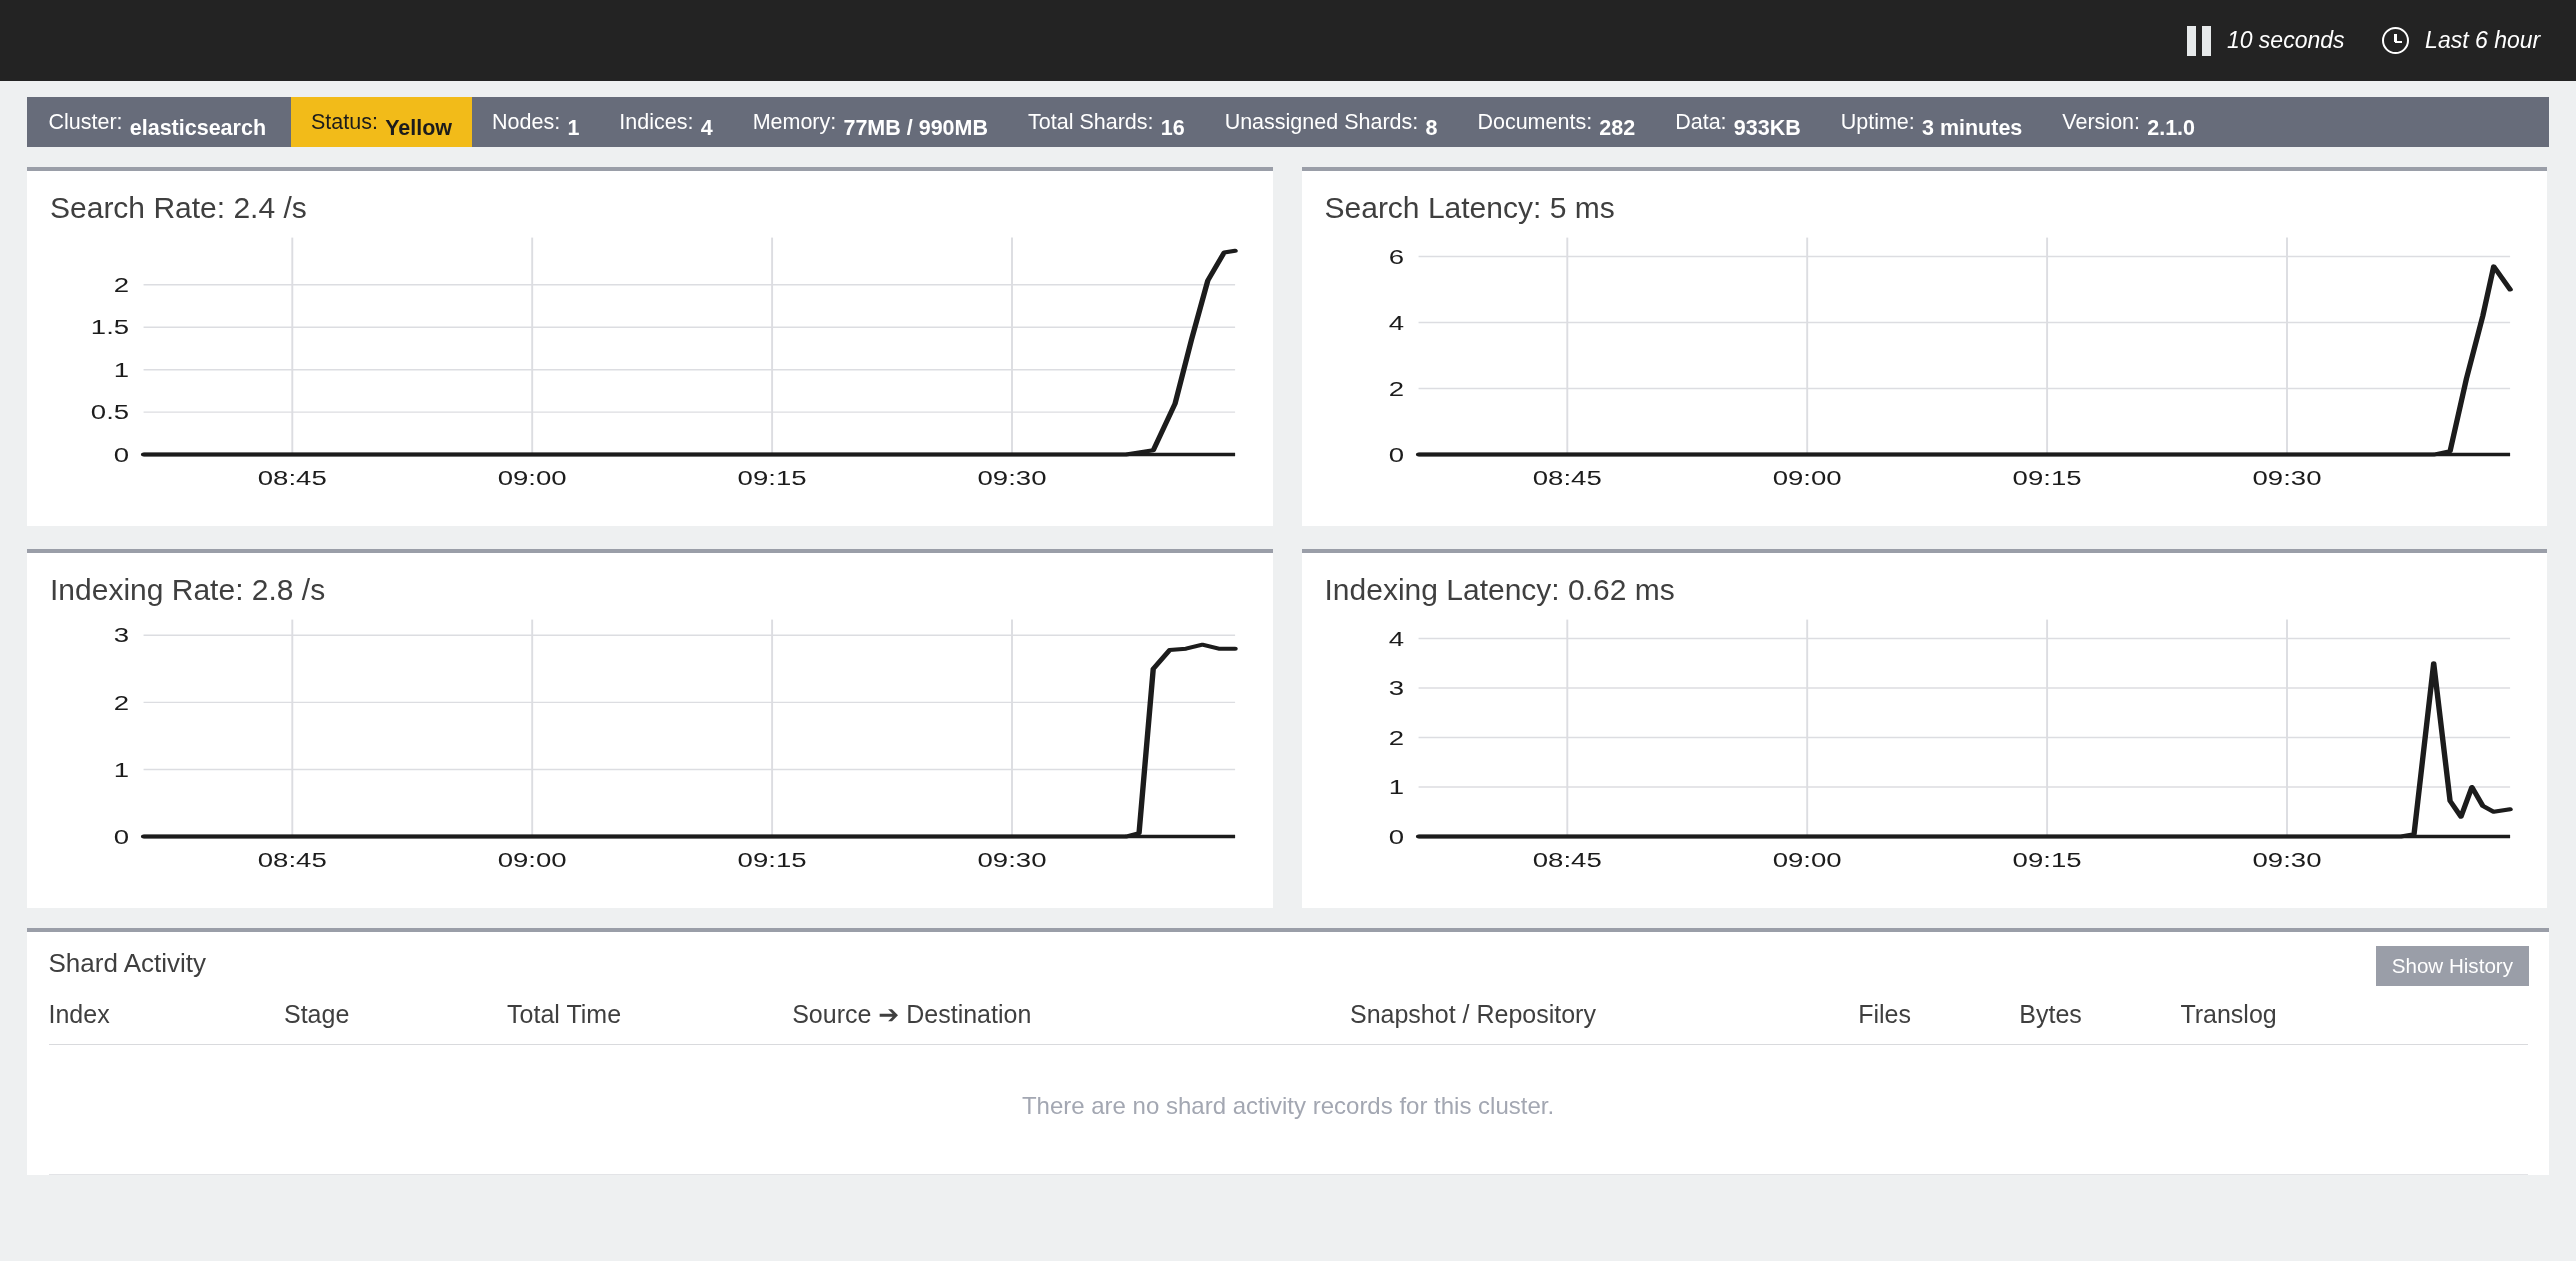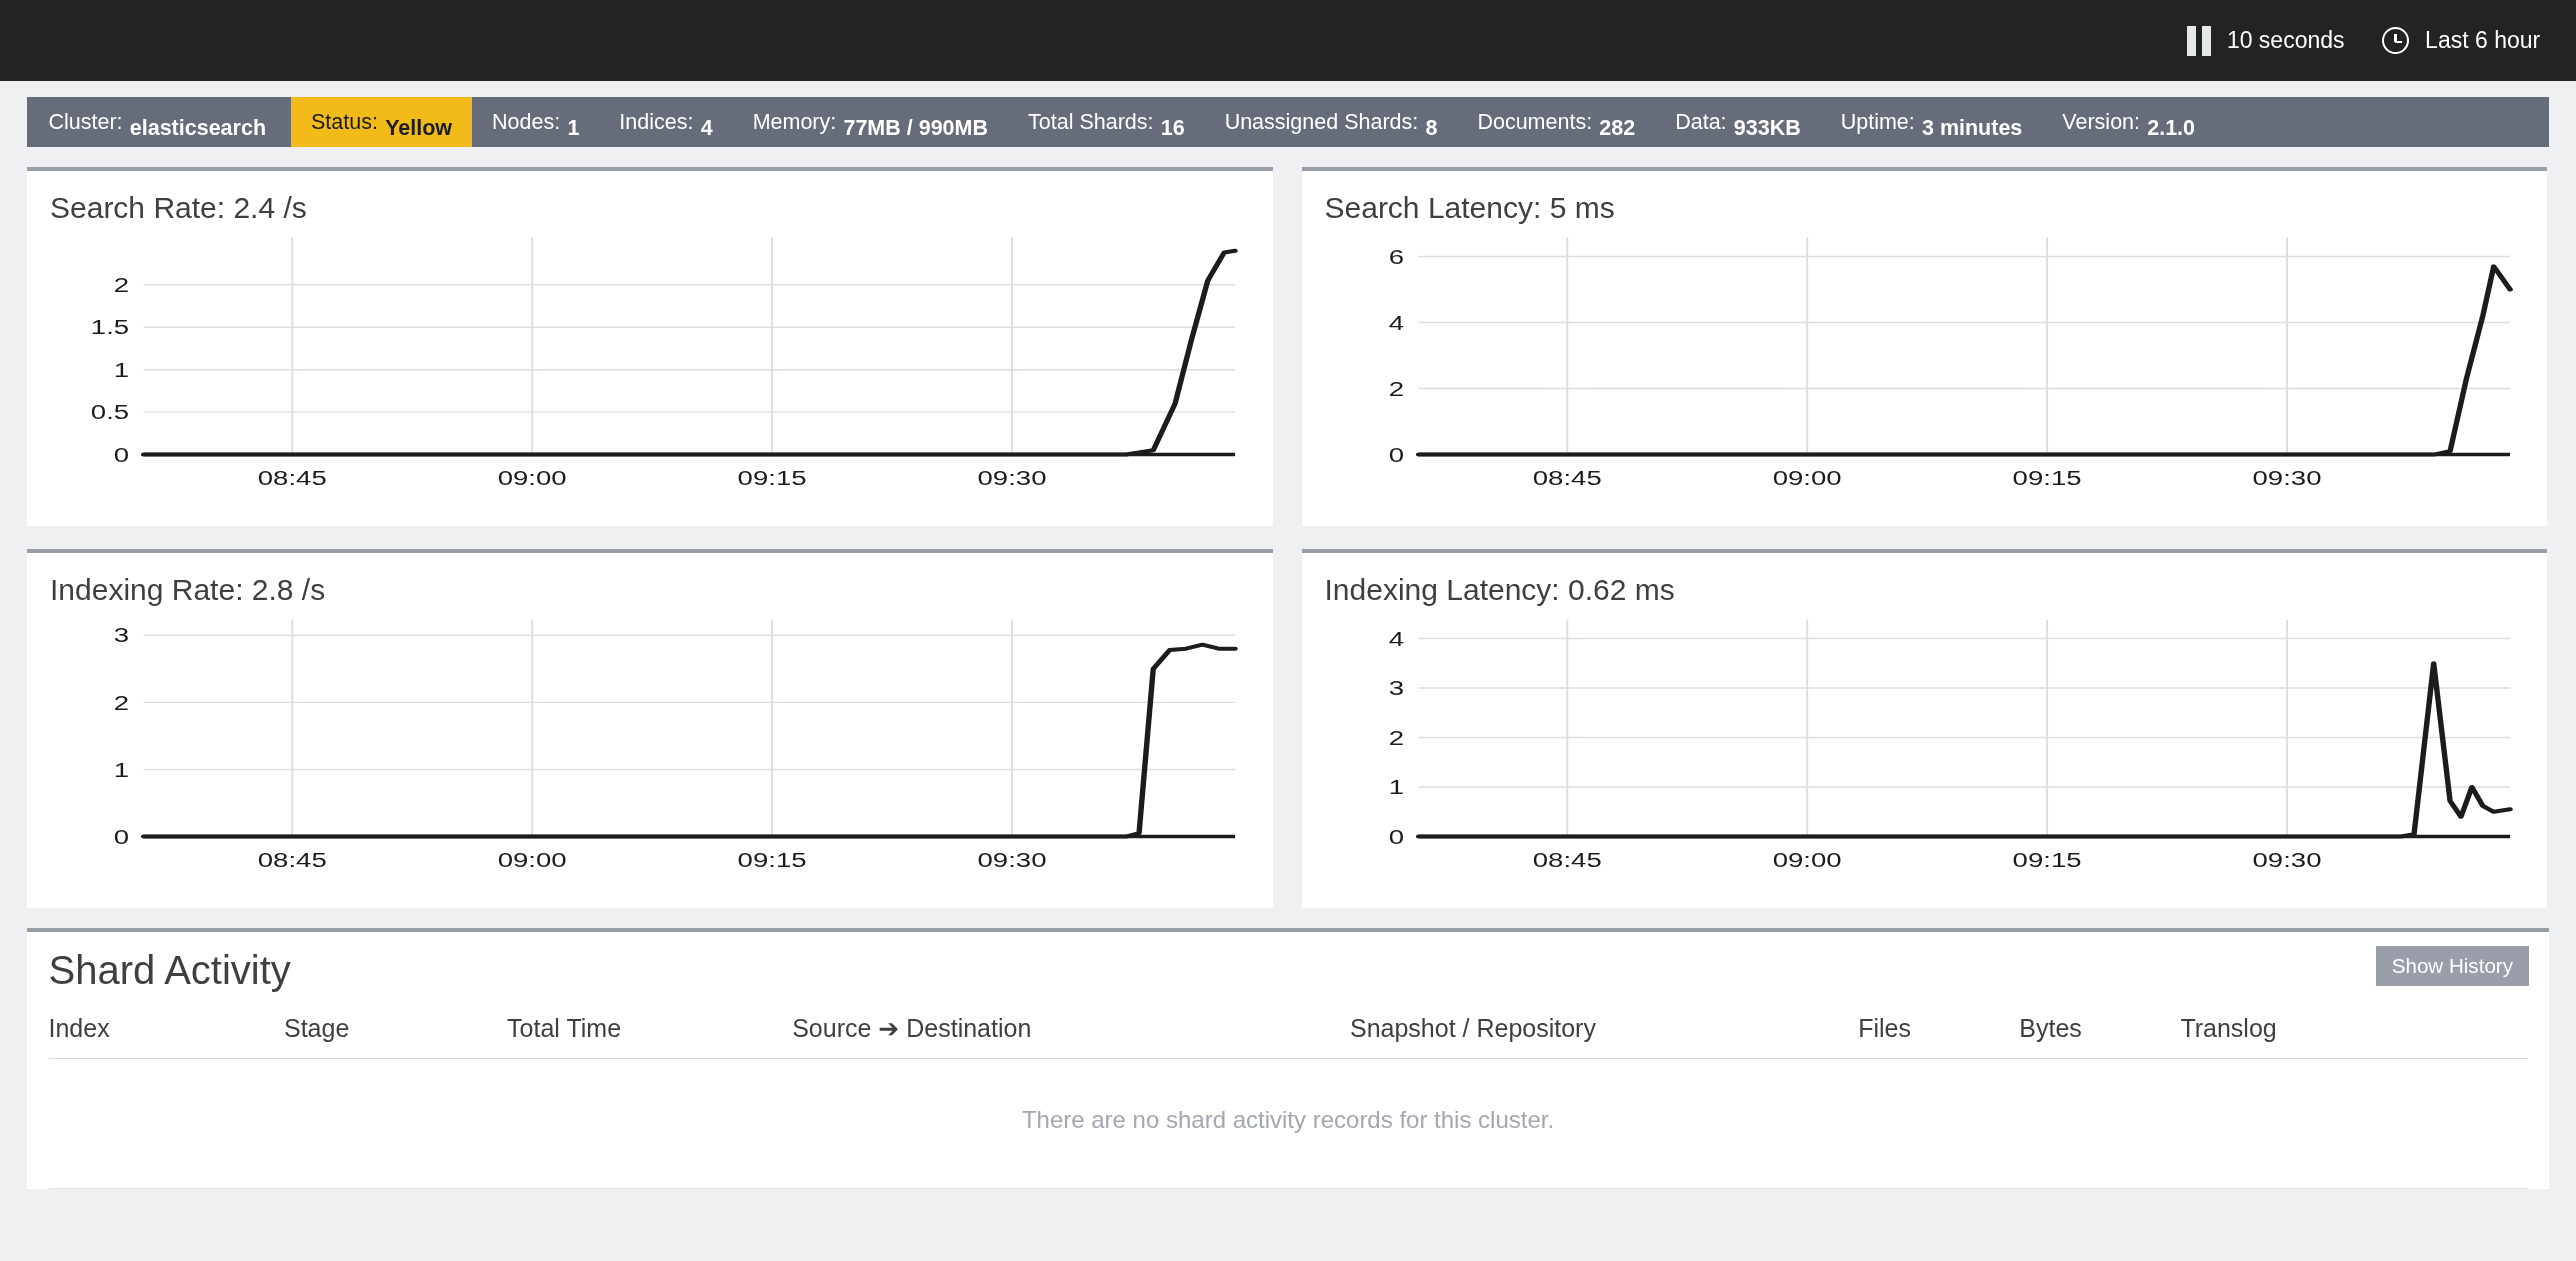--- a/index.html
+++ b/index.html
@@ -41,21 +41,21 @@
   .nav-grid-item { padding: 0 27px; display: flex; align-items: center; cursor: pointer; }
   .grid-icon { display: grid; grid-template-columns: repeat(3, 6.3px); grid-template-rows: repeat(3, 6.3px); gap: 3.6px; }
   .grid-icon i { background: #ffffff; display: block; width: 6.3px; height: 6.3px; }
 
   .nav-right {
     margin-left: auto;
     display: flex; align-items: center;
     padding-right: 21.5px;
     gap: 9px;
   }
-  .nav-ctl { display: flex; align-items: center; gap: 16px; padding: 0 14.3px; color: #fff; font-size: 23px; cursor: pointer; }
+  .nav-ctl { display: flex; align-items: center; gap: 16px; padding: 0 14.3px; color: #fff; font-size: 23px; cursor: pointer; font-style: italic; }
   .pause-icon { display: flex; gap: 6.3px; }
   .pause-icon span { display: block; width: 9px; height: 30px; background: #e6e9ea; }
   .clock-icon { width: 27px; height: 27px; border: 2.7px solid #fff; border-radius: 50%; position: relative; }
   .clock-icon::before { content:""; position:absolute; left: 10px; top: 4.5px; width: 2.7px; height: 8px; background: #fff; }
   .clock-icon::after  { content:""; position:absolute; left: 10.7px; top: 11.6px; width: 7.2px; height: 2.7px; background: #fff; }
 
   
   .statusbar-wrap { padding: 16px 27px 0 27px; }
   .statusbar {
     background: #676c7a;
@@ -97,21 +97,21 @@
 
   
   .shard-wrap { padding: 20px 27px 0 27px; }
   .shard-panel {
     background: #ffffff;
     border-top: 4.5px solid #9a9ea8;
     padding: 16px 21.5px 0 21.5px;
     position: relative;
   }
   .shard-head { display: flex; align-items: flex-start; }
-  .shard-title { font-size: 40px; color: #3f3f3f; font-weight: normal; }
+  .shard-title { font-size: 26px; color: #3f3f3f; font-weight: normal; }
   .show-history {
     position: absolute;
     right: 20px; top: 14px;
     background: #9a9ea8;
     color: #ffffff;
     border: none;
     font-size: 20.6px;
     font-family: "Liberation Sans", sans-serif;
     padding: 8px 16px;
     cursor: pointer;

